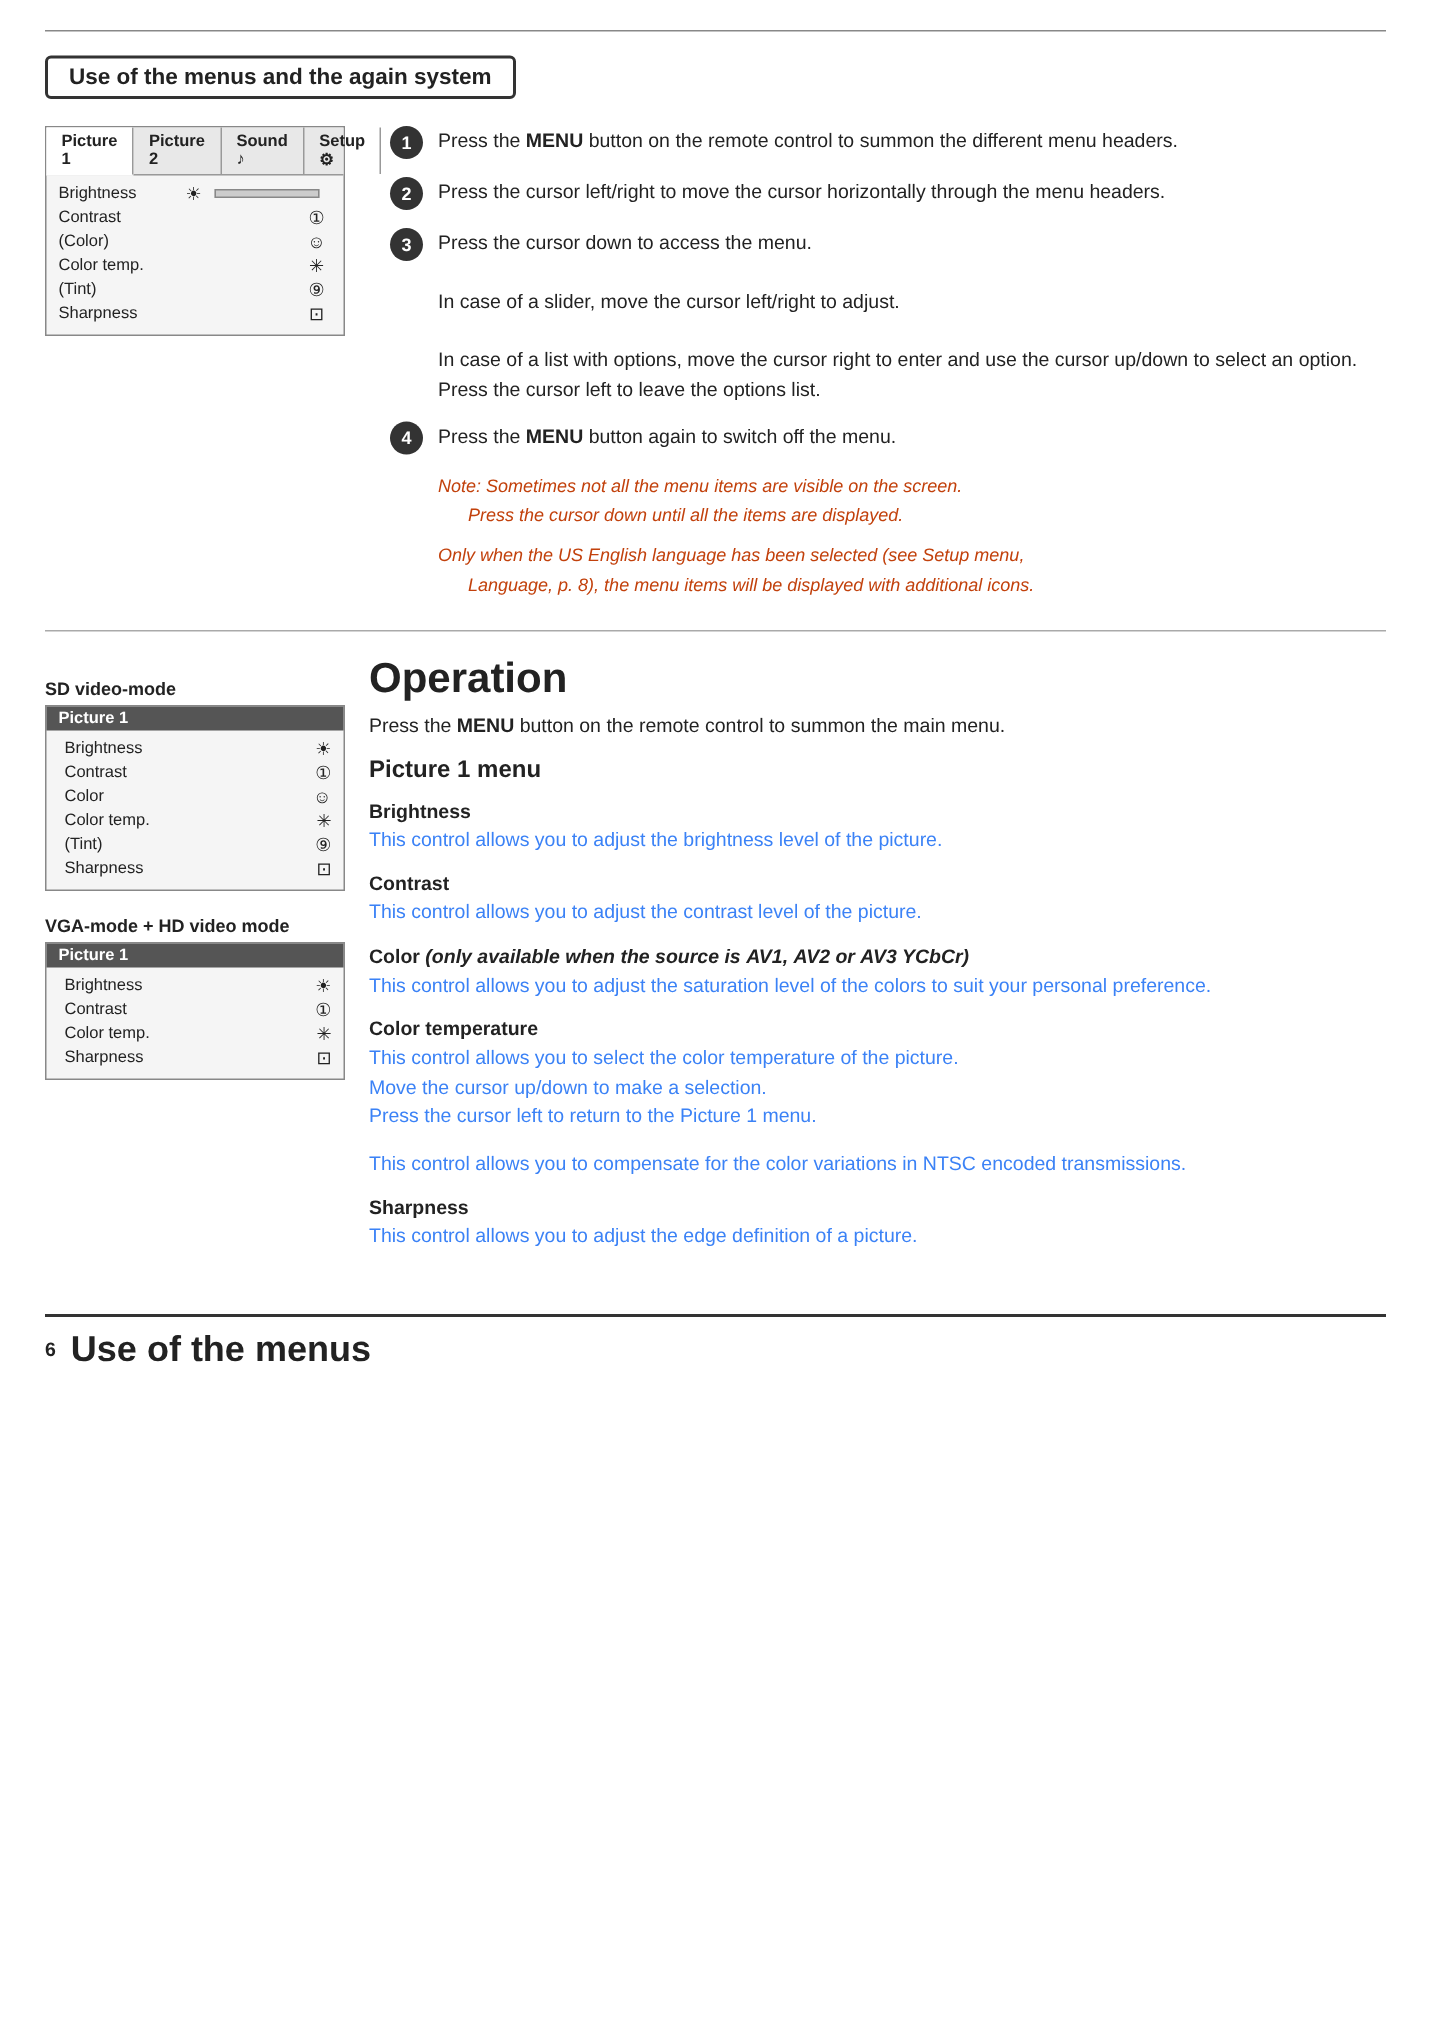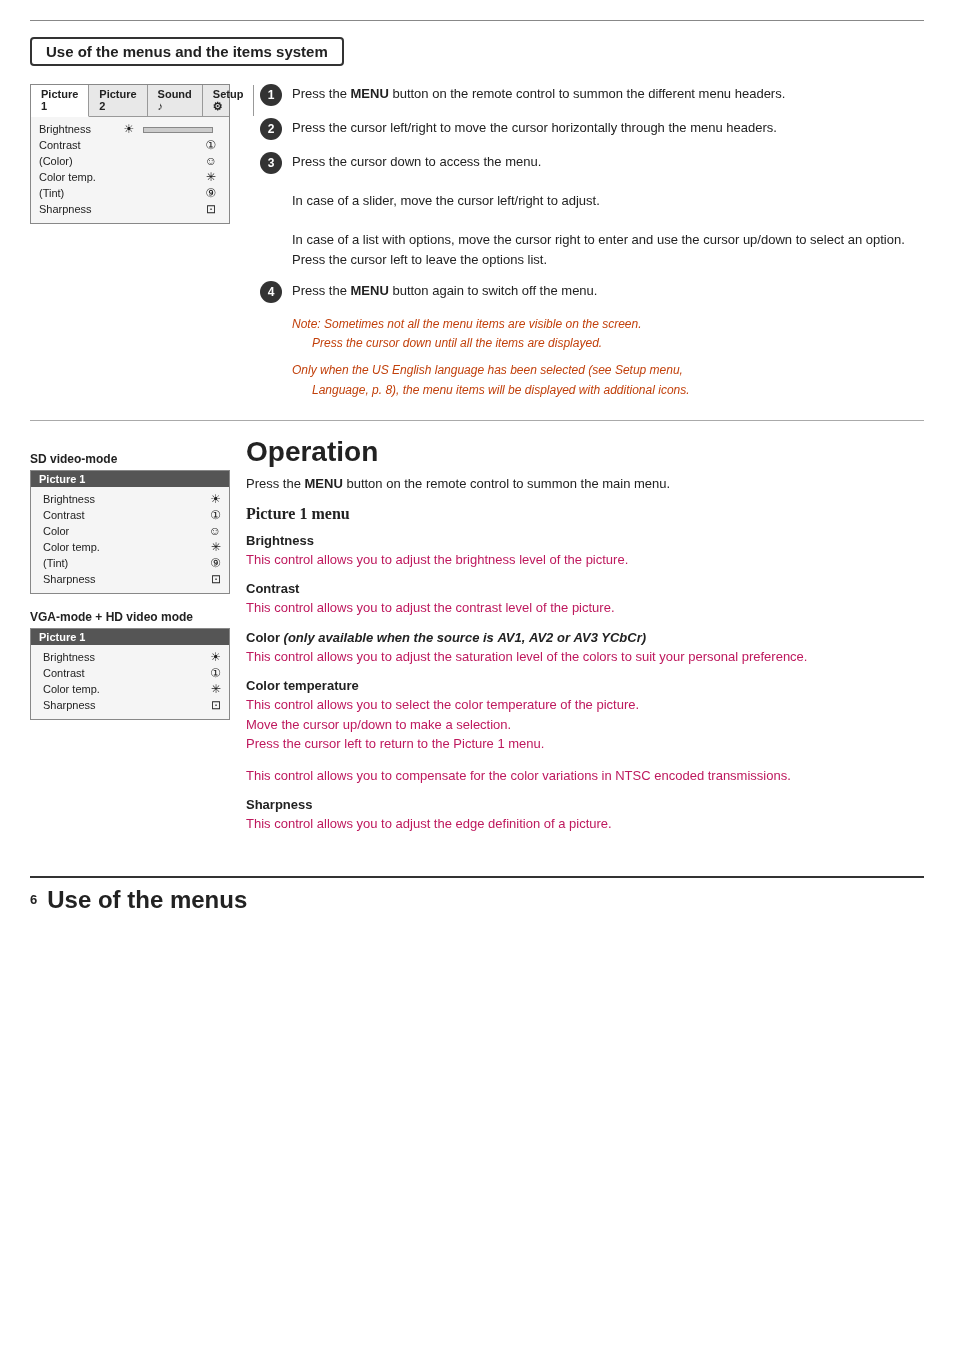--- a/index.html
+++ b/index.html
@@ -175,37 +175,36 @@
     .operation-intro {
       font-size: 13px;
       margin-bottom: 14px;
     }
 
     
     .picture-menu-title {
       font-size: 16px;
       font-weight: bold;
       margin-bottom: 10px;
-      font-family: Liberation Serif, serif;
     }
 
     .menu-section {
       margin-bottom: 12px;
     }
 
     .menu-section-title {
       font-weight: bold;
       font-size: 13px;
       margin-bottom: 2px;
     }
 
     .menu-section-text {
       font-size: 13px;
       line-height: 1.5;
-      color: #be185d;
+      color: #3b82f6;
     }
 
     
     .bottom-section {
       display: flex;
       gap: 16px;
       margin-top: 10px;
     }
 
     .bottom-left {
@@ -282,21 +281,21 @@
 </head>
 <body>
 
 
 
 
 <div class="top-line"></div>
 
 
 <div class="header-box">
-  <span>Use of the menus and the items system</span>
+  <span>Use of the menus and the again system</span>
 </div>
 
 
 <div class="top-section">
 
   <div class="left-panel">
     <div class="menu-box">
       <div class="menu-header-row">
         <div class="menu-header-item active">Picture 1</div>
         <div class="menu-header-item">Picture 2</div>

